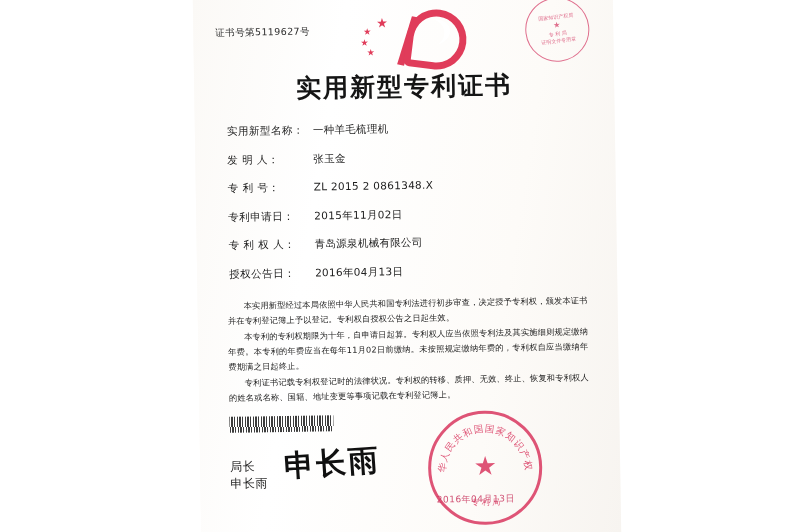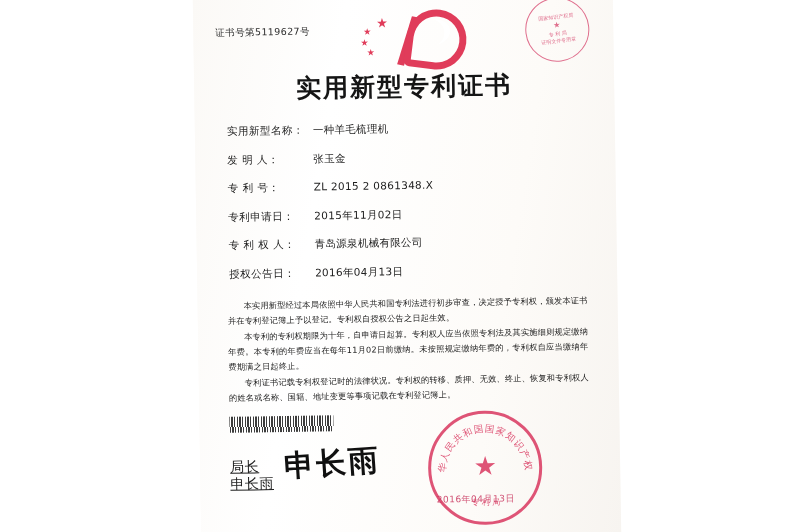--- a/index.html
+++ b/index.html
@@ -267,25 +267,24 @@
     font-size: 9px;
     letter-spacing: .5px;
     opacity: .85;
   }
 
   
   .director {
     position: absolute;
     left: 30px;
     top: 462px;
-    font-size: 14px;
+    font-size: 12px;
     color: #1d1d1d;
     line-height: 17px;
     letter-spacing: .5px;
-    text-decoration: underline;
   }
   .signature {
     position: absolute;
     left: 84px;
     top: 448px;
     font-family: "DejaVu Serif", serif;
     font-size: 30px;
     color: #101010;
     letter-spacing: 2px;
     transform: rotate(-3deg);

